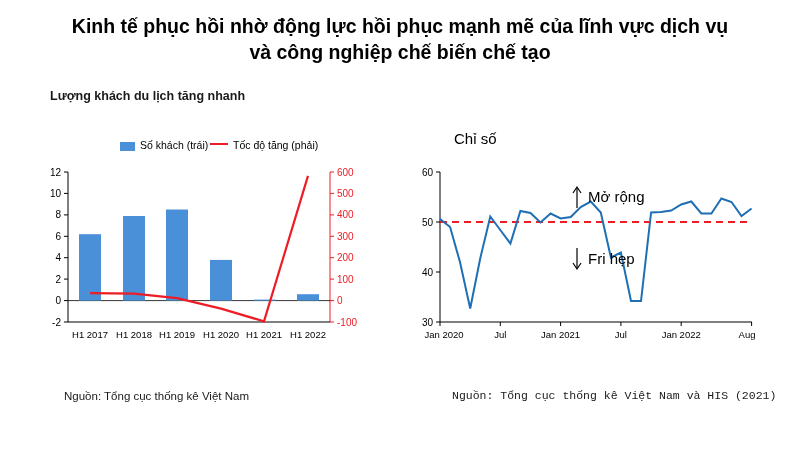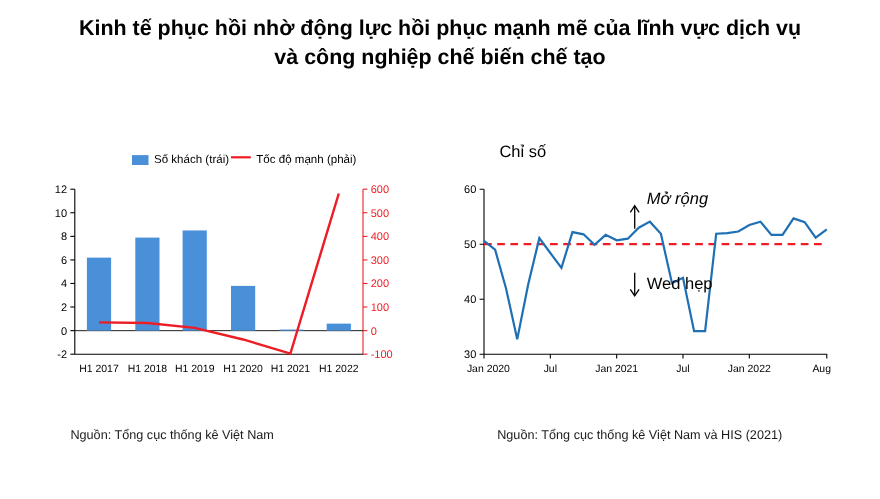--- a/index.html
+++ b/index.html
@@ -52,21 +52,21 @@
   .panel-right .panel-title { left: 12px; }
 
   .source {
     position: absolute;
     bottom: 28px;
     font-size: 11.5px;
     color: #1a1a1a;
     padding-left: 20px;
   }
   .panel-left .source  { left: 24px; }
-  .panel-right .source { left: 40px; }
+  .panel-right .source { left: 40px; font-family: Liberation Mono, monospace; }
 
   
   .legend {
     position: absolute;
     left: 42px;
     top: 56px;
     width: 290px;
     height: 22px;
   }
   .legend-item {
@@ -105,27 +105,28 @@
 </style>
 </head>
 <body>
 
 <div class="slide">
 
   <div class="slide-title">Kinh tế phục hồi nhờ động lực hồi phục mạnh mẽ của lĩnh vực dịch vụ và công nghiệp chế biến chế tạo</div>
 
   <div class="panel panel-left">
 
+    <div class="panel-title">Lượng khách du lịch tăng nhanh</div>
 
     <div class="legend">
       <span class="legend-item legend-bars">
         <span class="swatch-bar"></span><span>Số khách (trái)</span>
       </span>
       <span class="legend-item legend-line">
-        <span class="swatch-line"></span><span>Tốc độ mạnh (phải)</span>
+        <span class="swatch-line"></span><span>Tốc độ tăng (phải)</span>
       </span>
     </div>
 
     <svg class="chart-svg" width="370" height="320" viewBox="0 0 370 320">
 
       <line x1="48" y1="92" x2="48" y2="242" stroke="#000000" stroke-width="1"></line>
 
       <line x1="310" y1="92" x2="310" y2="242" stroke="#ee1c25" stroke-width="1"></line>
 
       <line x1="48" y1="242" x2="310" y2="242" stroke="#000000" stroke-width="1"></line>
@@ -240,19 +241,19 @@
 
       <g stroke="#000000" stroke-width="1.2" fill="none">
         <line x1="185" y1="128" x2="185" y2="108"></line>
         <polyline points="181,113 185,107 189,113"></polyline>
         <line x1="185" y1="168" x2="185" y2="188"></line>
         <polyline points="181,183 185,189 189,183"></polyline>
       </g>
     </svg>
 
     <div class="axis-note" style="left:62px; top:50px;">Chỉ số</div>
-    <div class="axis-note" style="left:196px; top:92px;font-style:italic;">Mở rộng</div>
-    <div class="axis-note" style="left:196px; top:170px;">Wed hẹp</div>
+    <div class="axis-note" style="left:196px; top:108px;">Mở rộng</div>
+    <div class="axis-note" style="left:196px; top:170px;">Fri hẹp</div>
 
     <div class="source">Nguồn: Tổng cục thống kê Việt Nam và HIS (2021)</div>
   </div>
 
 </div>
 
 </body></html>

